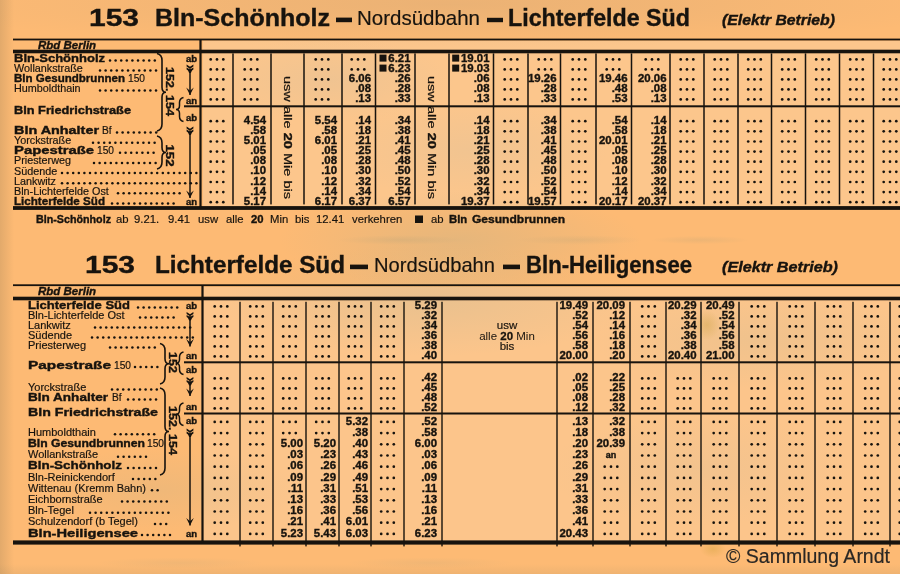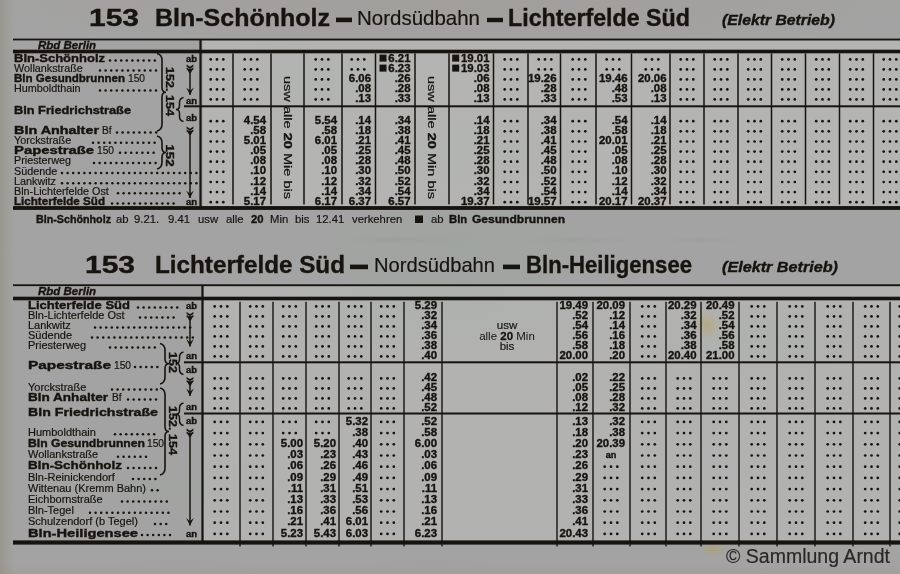--- a/index.html
+++ b/index.html
@@ -1,17 +1,17 @@
 <!DOCTYPE html>
 <html><head>
 <meta charset="utf-8">
 <style>
   html,body { margin:0; padding:0; }
   .page { position:relative; width:900px; height:574px; overflow:hidden;
-          background:#a3a3a3; font-family:"Liberation Sans", sans-serif; }
+          background:#fdba74; font-family:"Liberation Sans", sans-serif; }
   .stain { position:absolute; pointer-events:none; }
 </style>
 </head>
 <body>
 <div class="page">
 
 <div class="stain" style="left:203px;top:41px;width:697px;height:165px;background:rgba(250,249,242,0.20)"></div>
 <div class="stain" style="left:203px;top:287px;width:697px;height:254px;background:rgba(250,249,242,0.18)"></div>
 <div class="stain" style="left:0;top:0;width:900px;height:574px;background:
  radial-gradient(180px 60px at 330px 80px, rgba(165,180,175,0.14), rgba(165,180,175,0) 70%),

